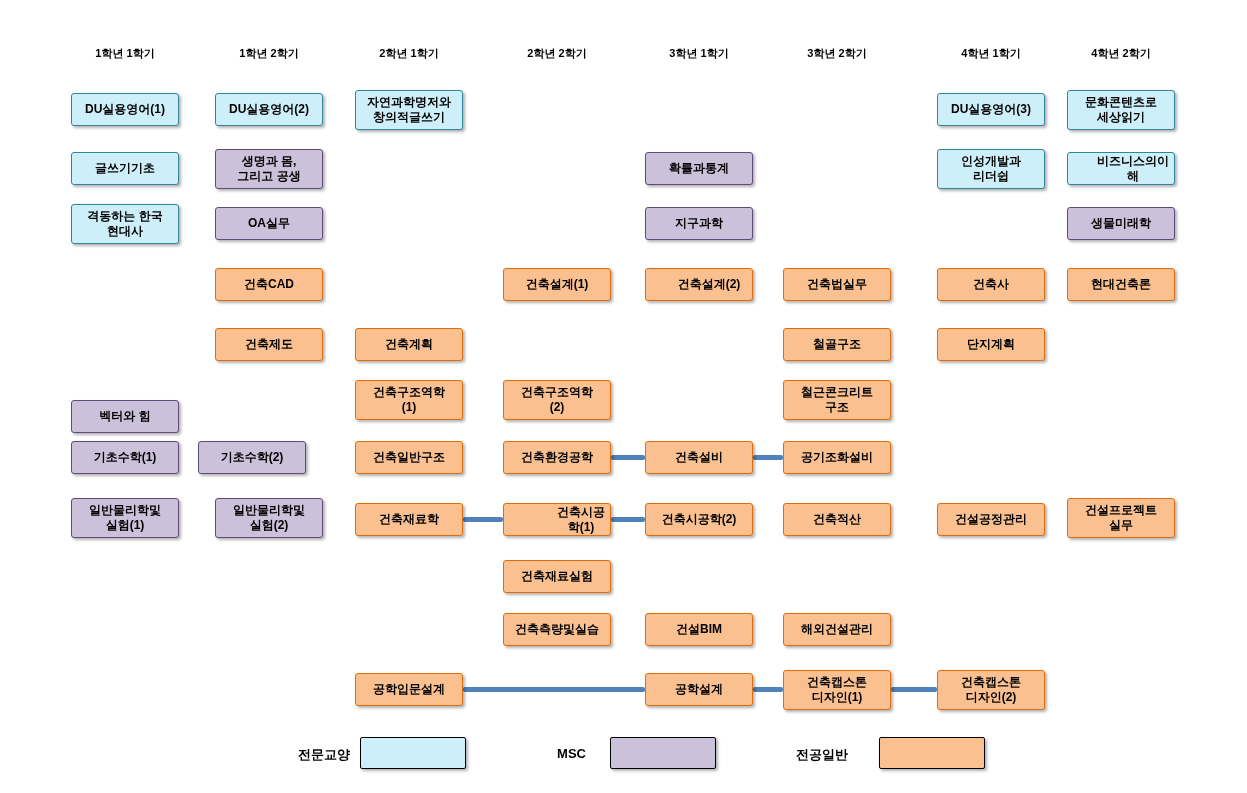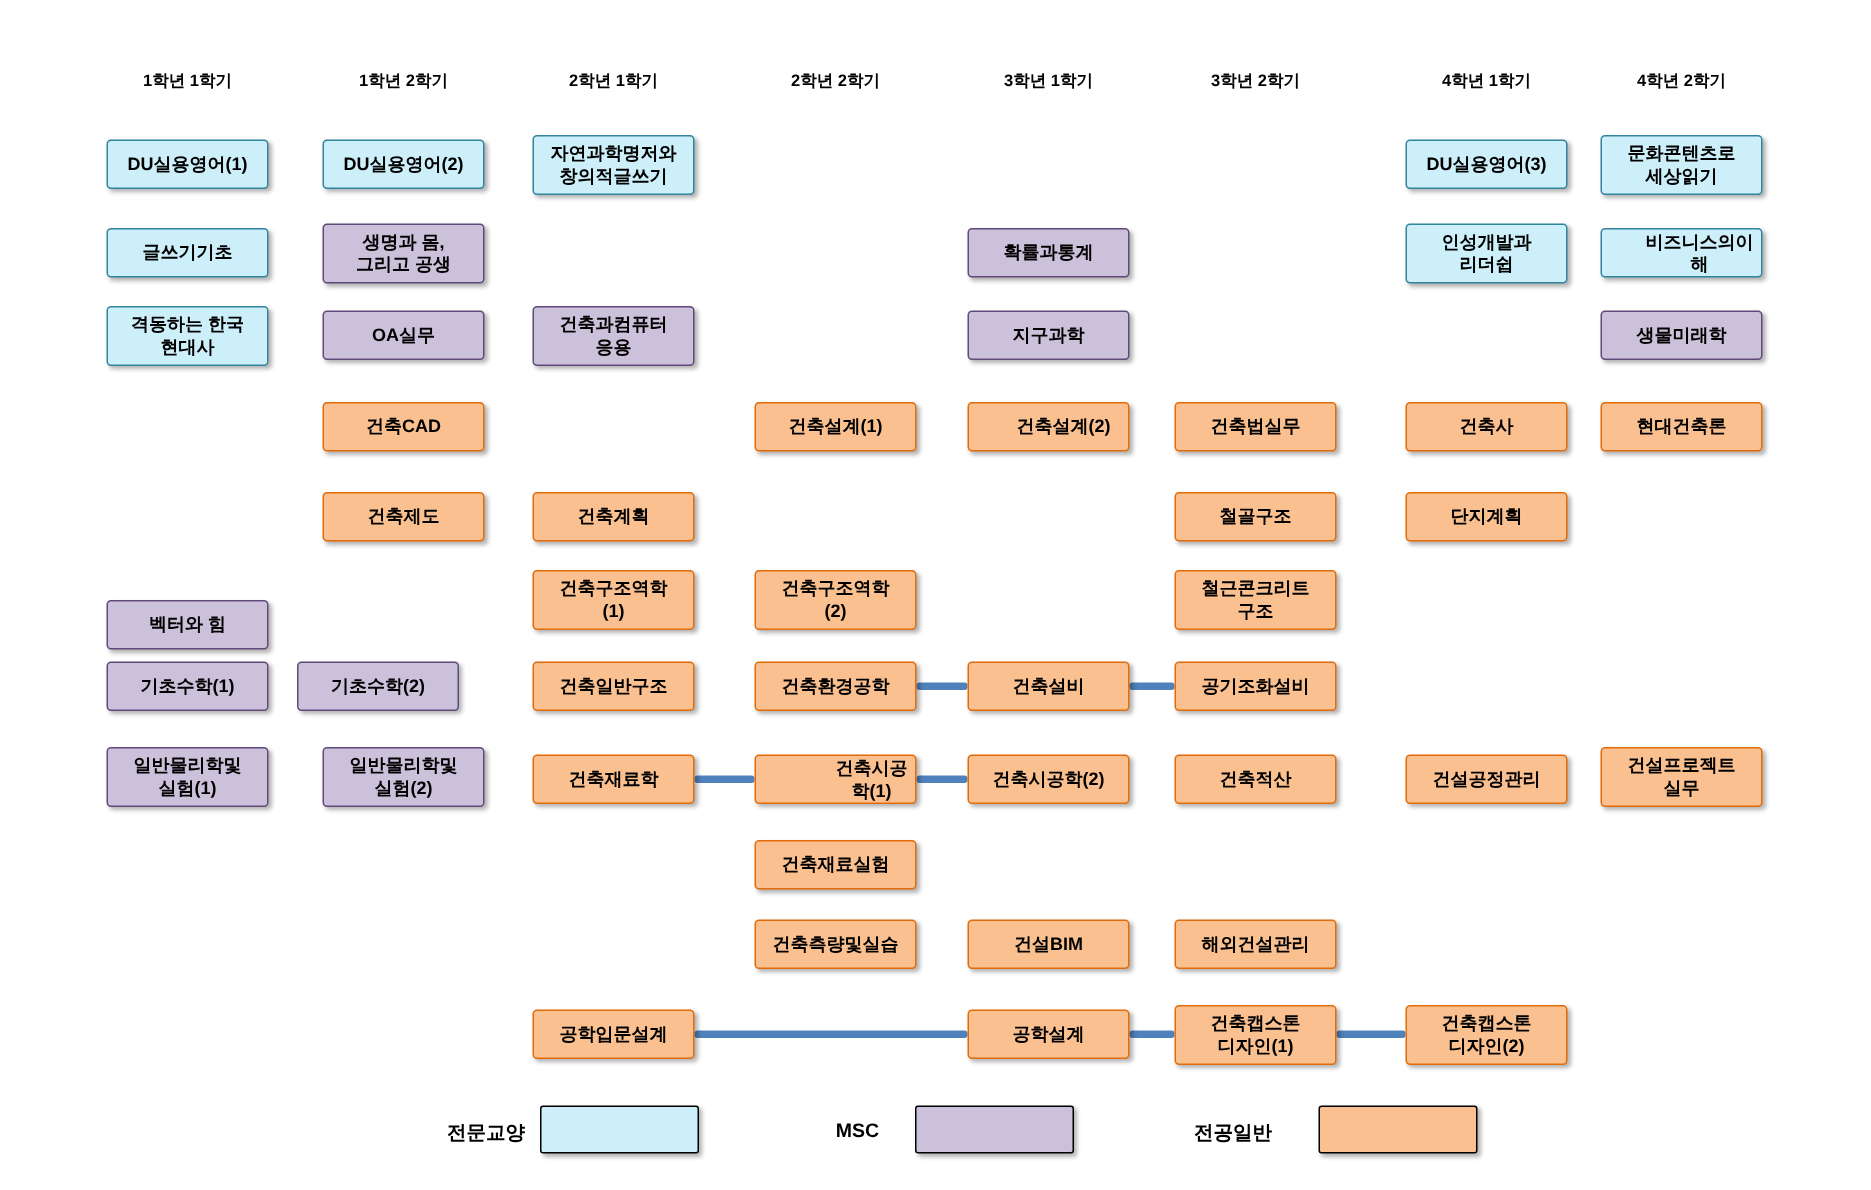--- a/index.html
+++ b/index.html
@@ -108,22 +108,20 @@
     <div class="course type-msc" style="left: 215px; top: 149px; width: 108px; height: 40px;">생명과 몸,
 그리고 공생</div>
     <div class="course type-msc" style="left: 215px; top: 207px; width: 108px; height: 33px;">OA실무</div>
     <div class="course type-major" style="left: 215px; top: 268px; width: 108px; height: 33px;">건축CAD</div>
     <div class="course type-major" style="left: 215px; top: 328px; width: 108px; height: 33px;">건축제도</div>
     <div class="course type-msc" style="left: 198px; top: 441px; width: 108px; height: 33px;">기초수학(2)</div>
     <div class="course type-msc" style="left: 215px; top: 498px; width: 108px; height: 40px;">일반물리학및
 실험(2)</div>
     <div class="course type-general" style="left: 355px; top: 90px; width: 108px; height: 40px;">자연과학명저와
 창의적글쓰기</div>
-    <div class="course type-msc" style="left: 355px; top: 204px; width: 108px; height: 40px;">건축과컴퓨터
-응용</div>
     <div class="course type-major" style="left: 355px; top: 328px; width: 108px; height: 33px;">건축계획</div>
     <div class="course type-major" style="left: 355px; top: 380px; width: 108px; height: 40px;">건축구조역학
 (1)</div>
     <div class="course type-major" style="left: 355px; top: 441px; width: 108px; height: 33px;">건축일반구조</div>
     <div class="course type-major" style="left: 355px; top: 503px; width: 108px; height: 33px;">건축재료학</div>
     <div class="course type-major" style="left: 355px; top: 673px; width: 108px; height: 33px;">공학입문설계</div>
     <div class="course type-major" style="left: 503px; top: 268px; width: 108px; height: 33px;">건축설계(1)</div>
     <div class="course type-major" style="left: 503px; top: 380px; width: 108px; height: 40px;">건축구조역학
 (2)</div>
     <div class="course type-major" style="left: 503px; top: 441px; width: 108px; height: 33px;">건축환경공학</div>

